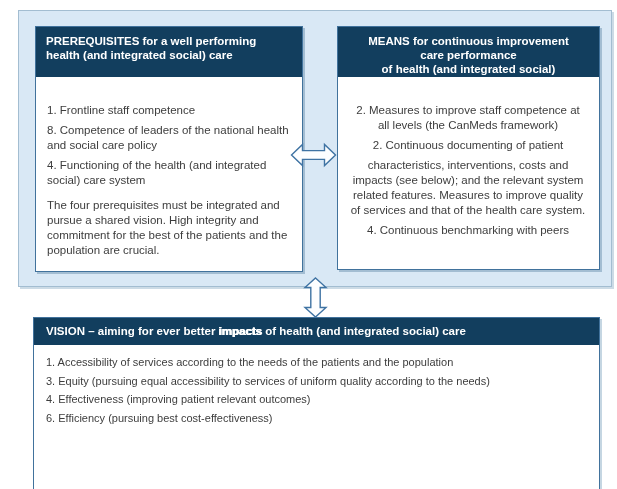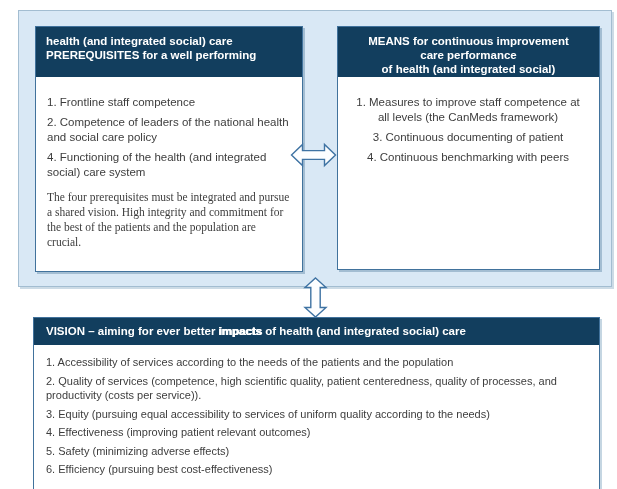--- a/index.html
+++ b/index.html
@@ -43,26 +43,26 @@
     color:#ffffff;
     font-weight:bold;
     font-size:11.5px;
     line-height:14px;
     padding:7px 10px 0 10px;
     height:50px;
     overflow:hidden;
   }
   .box-header span{display:block;}
   .box-body{
-    padding:18px 12px 8px 11px;
+    padding:26px 12px 8px 11px;
     font-size:11.5px;
     line-height:15px;
   }
   .box-body p{margin:0 0 5px 0;}
-  .box-body p.closing{margin-top:10px;font-family:Liberation Serif, serif;}
+  .box-body p.closing{margin-top:10px;}
   .vision-box{
     position:absolute;
     left:33px;top:317px;width:567px;height:202px;
     background:#ffffff;
     border:1px solid var(--box-border);
     box-shadow:2px 2px 0 rgba(150,180,203,0.55);
   }
   .vision-header{
     background:var(--header-bg);
     color:#ffffff;
@@ -100,40 +100,41 @@
 </style>
 </head>
 <body>
 
 <div class="canvas">
 
   <div class="panel"></div>
 
   <div class="info-box box-left">
     <div class="box-header">
+      <span>PREREQUISITES for a well performing</span>
       <span>health (and integrated social) care</span>
-      <span>PREREQUISITES for a well performing</span>
     </div>
     <div class="box-body">
       <p>1. Frontline staff competence</p>
-      <p>2. Competence of leaders of the national health and social care policy</p>
+      <p>8. Competence of leaders of the national health and social care policy</p>
       <p>4. Functioning of the health (and integrated social) care system</p>
       <p class="closing">The four prerequisites must be integrated and pursue a shared vision. High integrity and commitment for the best of the patients and the population are crucial.</p>
     </div>
   </div>
 
   <div class="info-box box-right">
     <div class="box-header">
       <span>MEANS for continuous improvement</span>
       <span>care performance</span>
       <span>of health (and integrated social)</span>
     </div>
     <div class="box-body">
-      <p>1. Measures to improve staff competence at all levels (the CanMeds framework)</p>
-      <p>3. Continuous documenting of patient</p>
+      <p>2. Measures to improve staff competence at all levels (the CanMeds framework)</p>
+      <p>2. Continuous documenting of patient</p>
+      <p>characteristics, interventions, costs and impacts (see below); and the relevant system related features. Measures to improve quality of services and that of the health care system.</p>
       <p>4. Continuous benchmarking with peers</p>
     </div>
   </div>
 
   <div class="arrow h-arrow">
     <svg width="47" height="28" viewBox="0 0 47 28" xmlns="http://www.w3.org/2000/svg">
       <path d="M1.5 14 L12.5 3.5 L12.5 9.6 L34.5 9.6 L34.5 3.5 L45.5 14 L34.5 24.5 L34.5 18.4 L12.5 18.4 L12.5 24.5 Z"></path>
     </svg>
   </div>
 
@@ -142,21 +143,19 @@
       <path d="M12.5 1 L23 10.5 L17.2 10.5 L17.2 30.5 L23 30.5 L12.5 40 L2 30.5 L7.8 30.5 L7.8 10.5 L2 10.5 Z"></path>
     </svg>
   </div>
 
   <div class="vision-box">
     <div class="vision-header">
       <span>VISION – aiming for ever better </span><span class="emph">impacts</span><span> of health (and integrated social) care</span>
     </div>
     <div class="vision-body">
       <p>1. Accessibility of services according to the needs of the patients and the population</p>
-      <p>2. Quality of services (competence, high scientific quality, patient centeredness, quality of processes, and productivity (costs per service)).</p>
       <p>3. Equity (pursuing equal accessibility to services of uniform quality according to the needs)</p>
       <p>4. Effectiveness (improving patient relevant outcomes)</p>
-      <p>5. Safety (minimizing adverse effects)</p>
       <p>6. Efficiency (pursuing best cost-effectiveness)</p>
     </div>
   </div>
 
 </div>
 
 </body></html>

